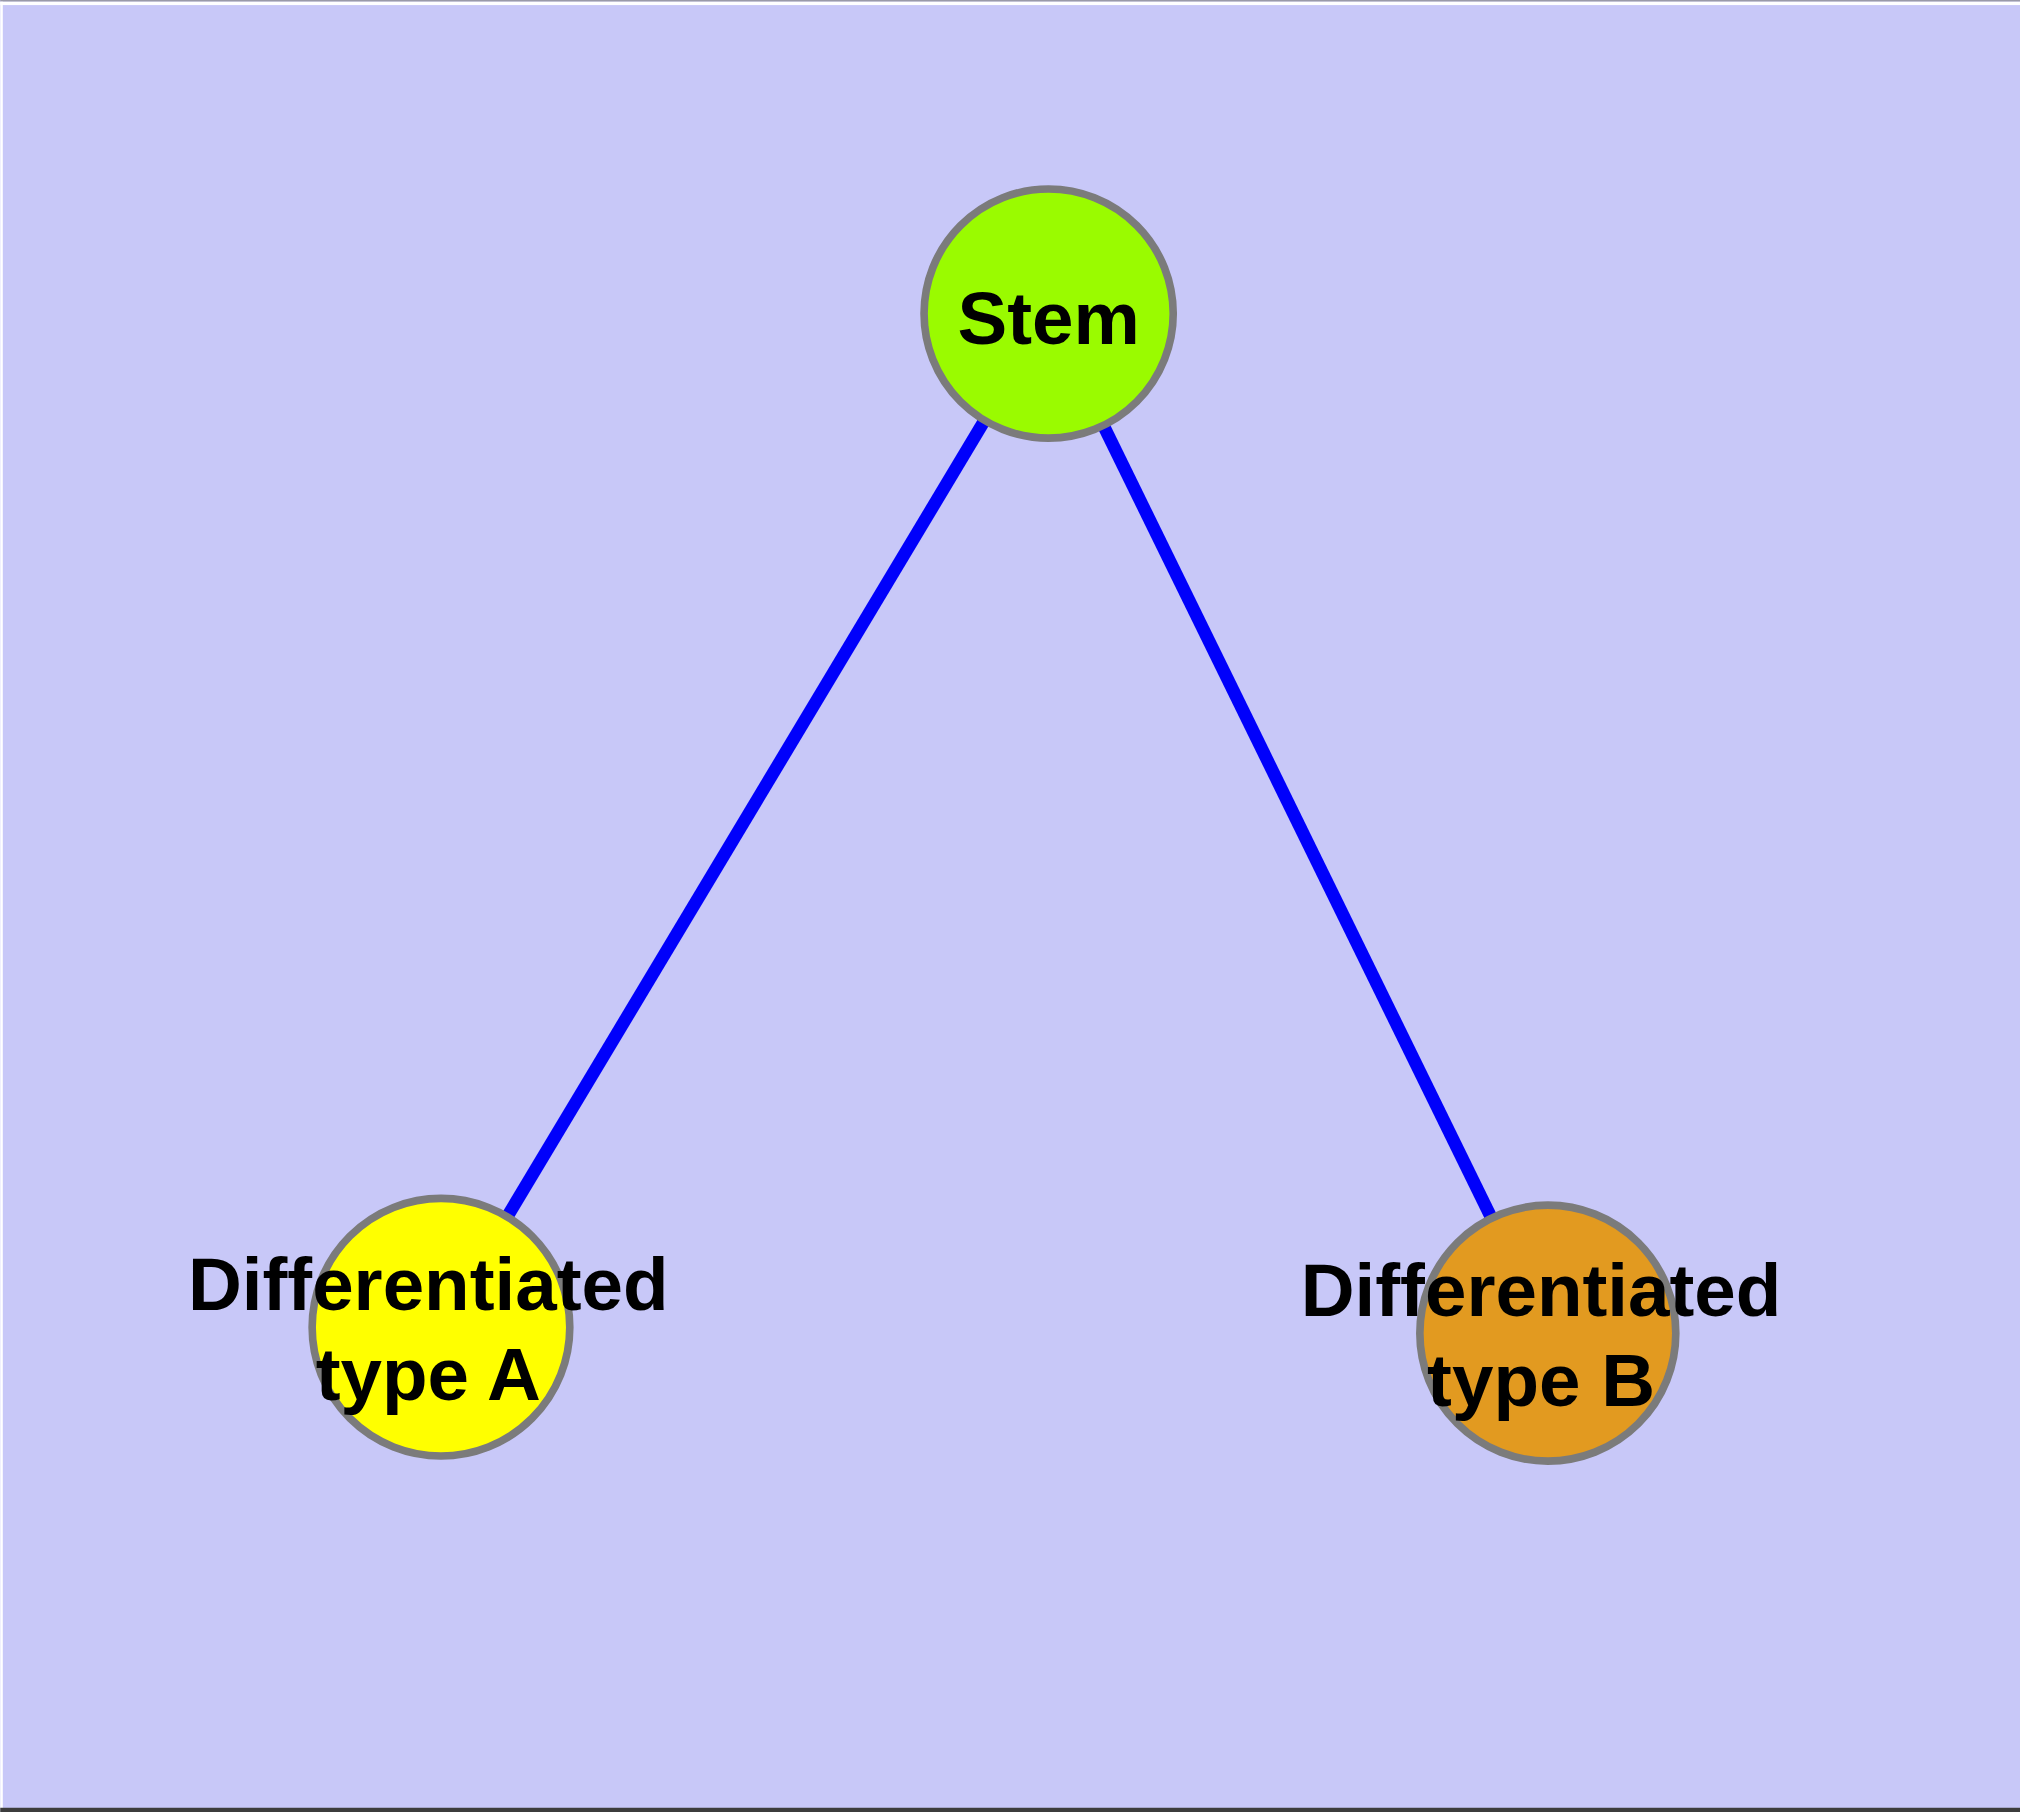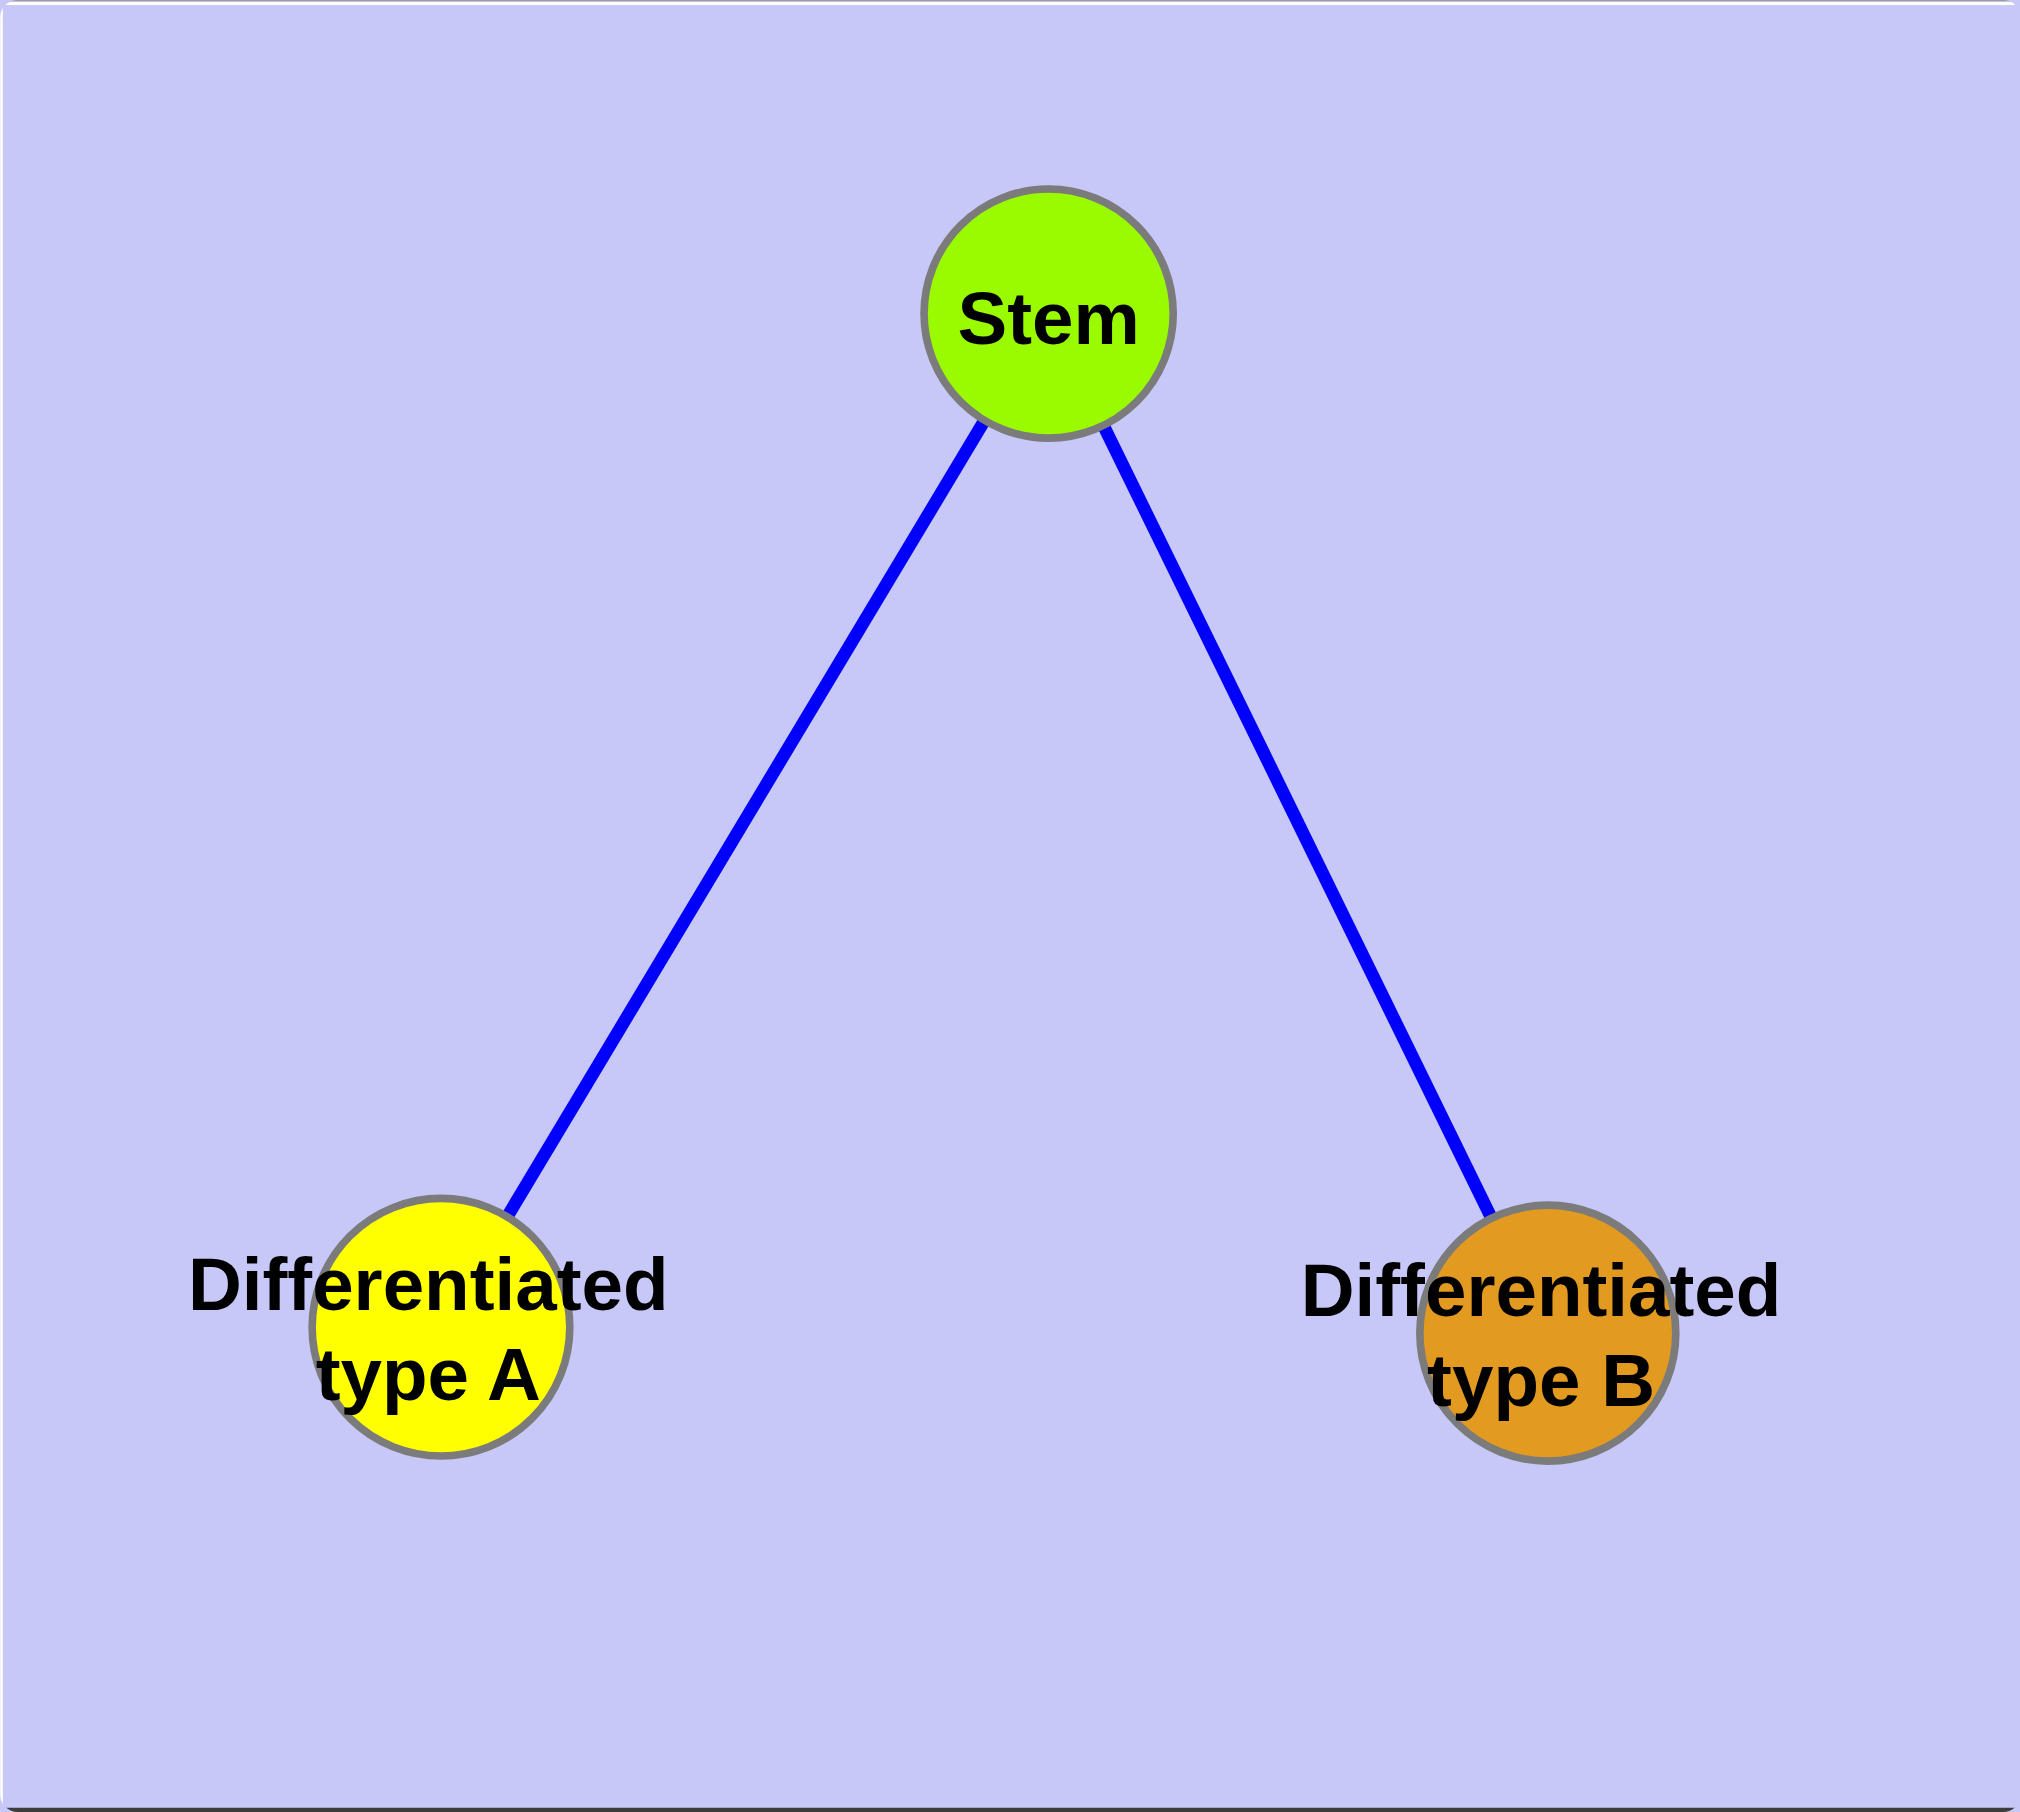--- a/index.html
+++ b/index.html
@@ -6,21 +6,20 @@
   html, body {
     margin: 0;
     padding: 0;
     background: #c8c8f8;
   }
   .stage {
     position: relative;
     width: 2021px;
     height: 1812px;
     overflow: hidden;
-    border-radius: 18px;
   }
   svg.diagram {
     display: block;
     width: 2021px;
     height: 1812px;
   }
   .node-circle {
     stroke-width: 9px;
   }
   .edge-line {

